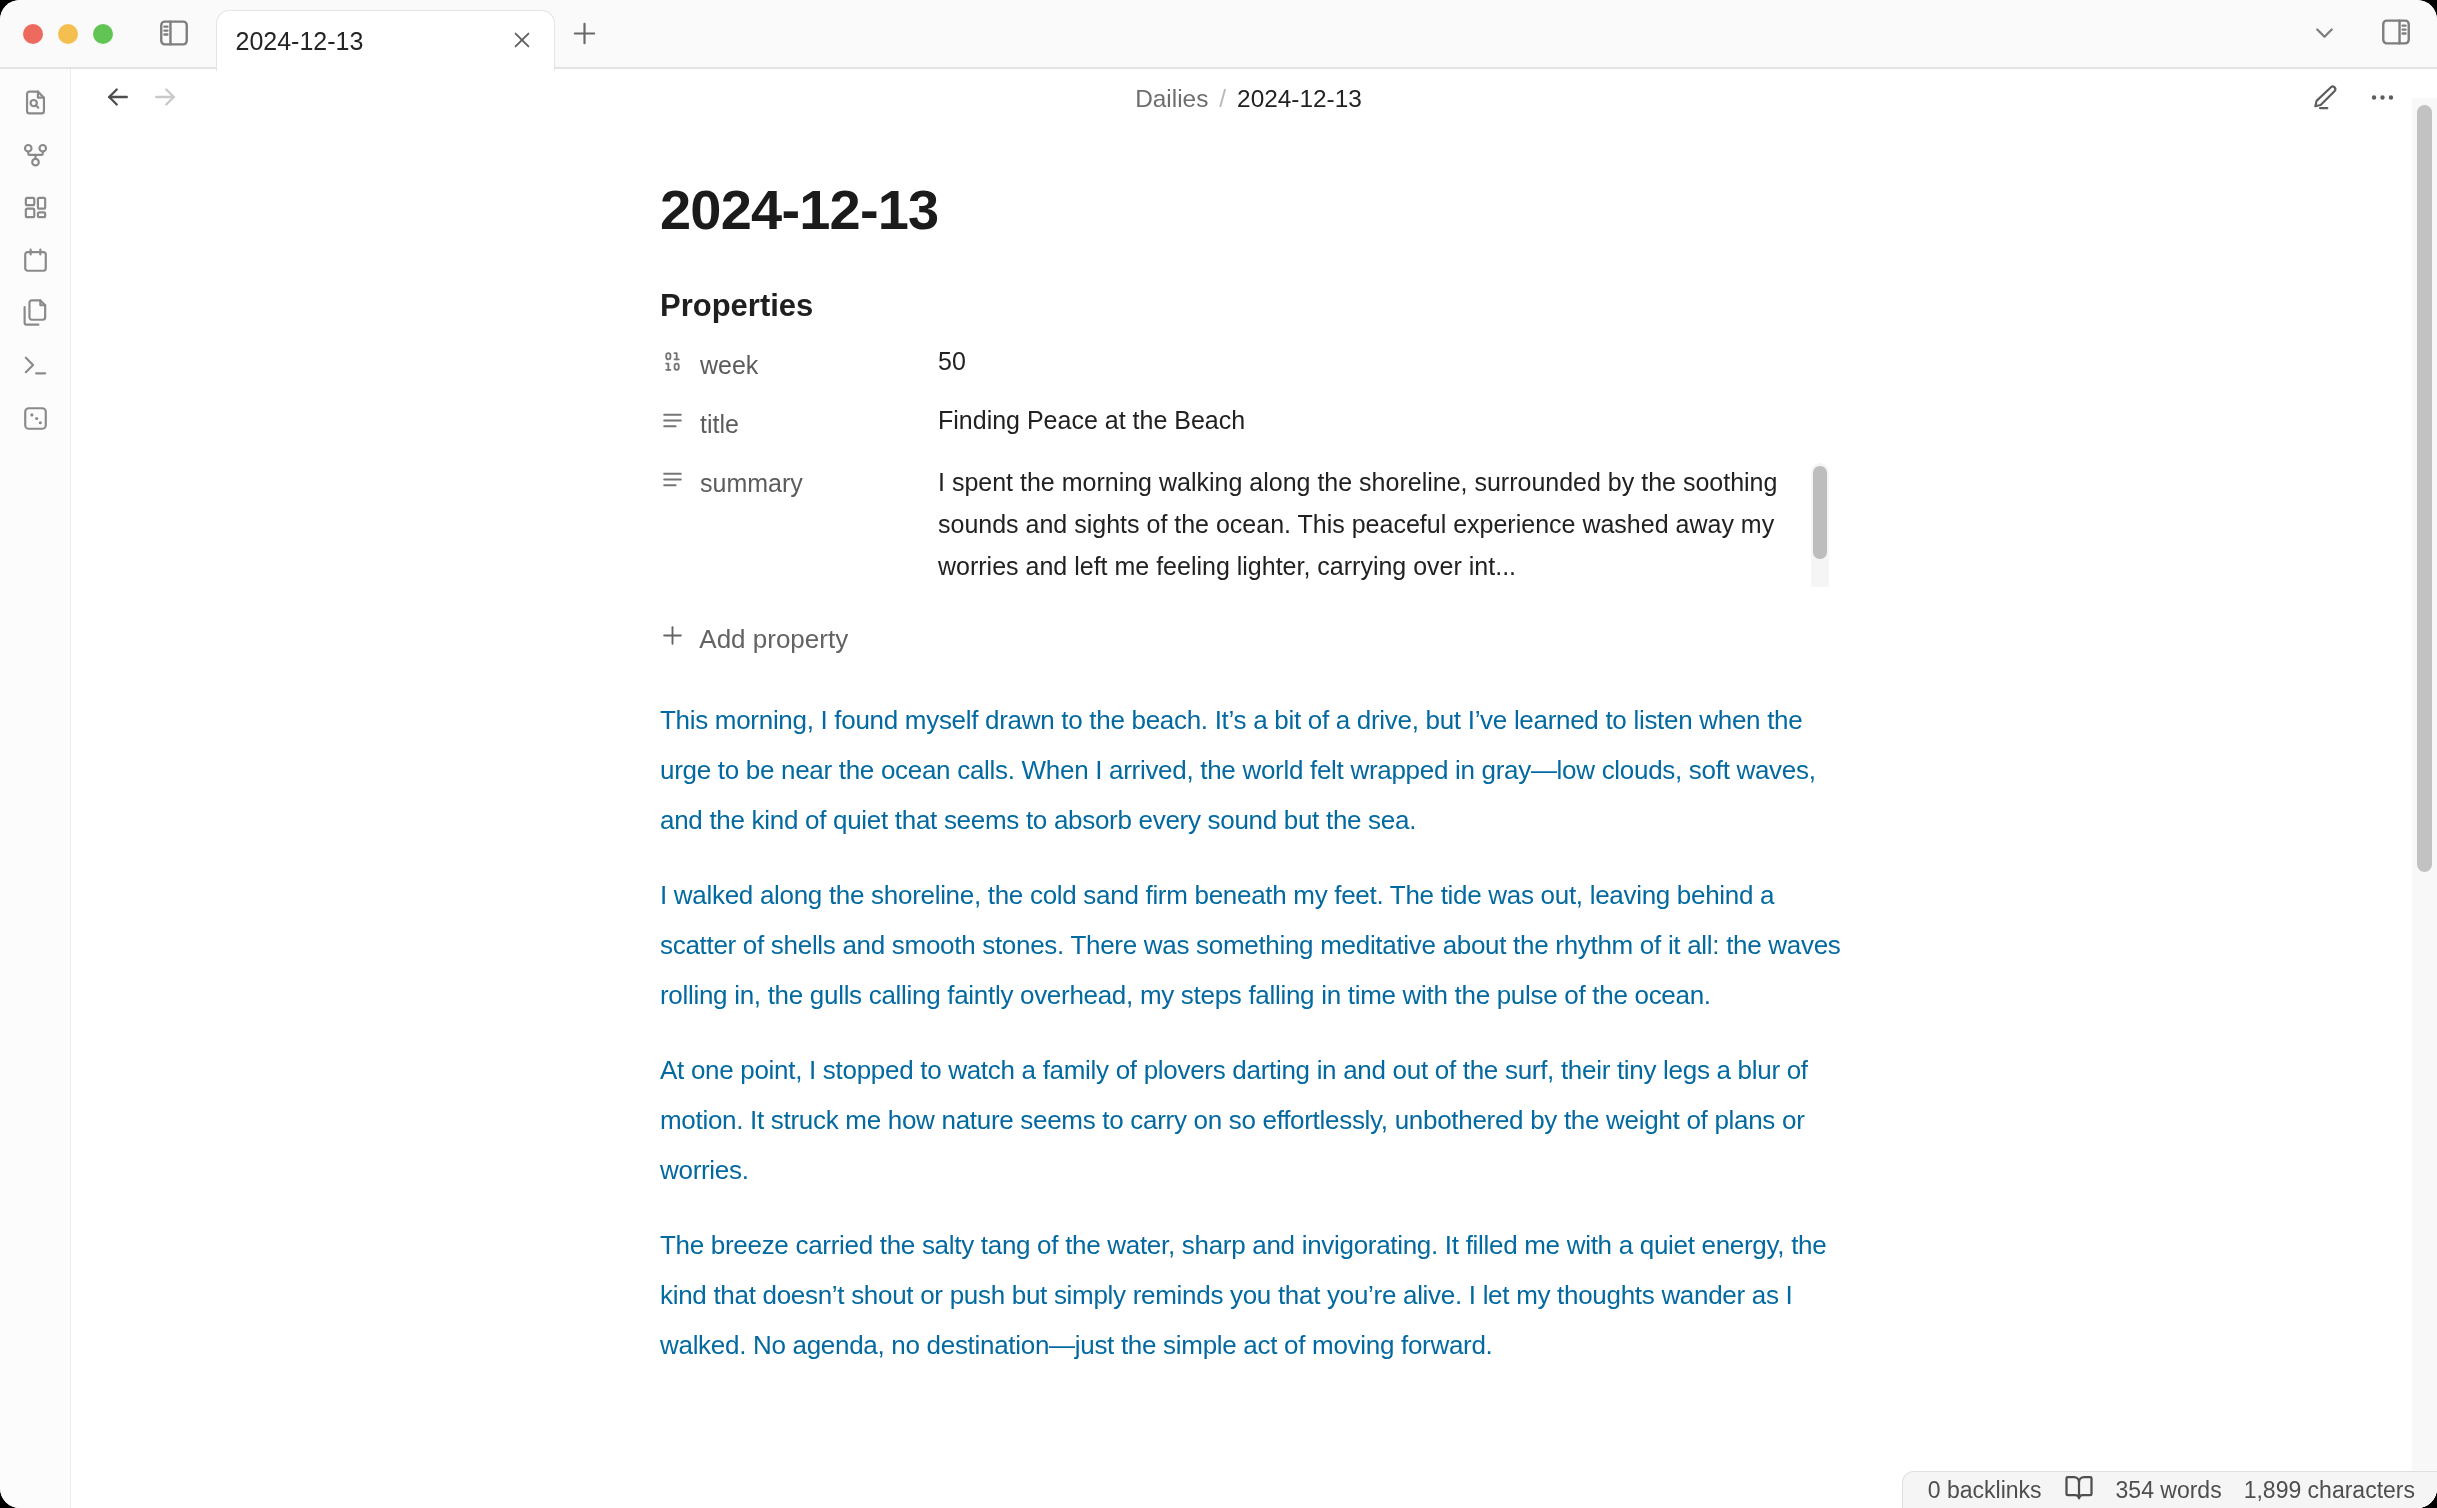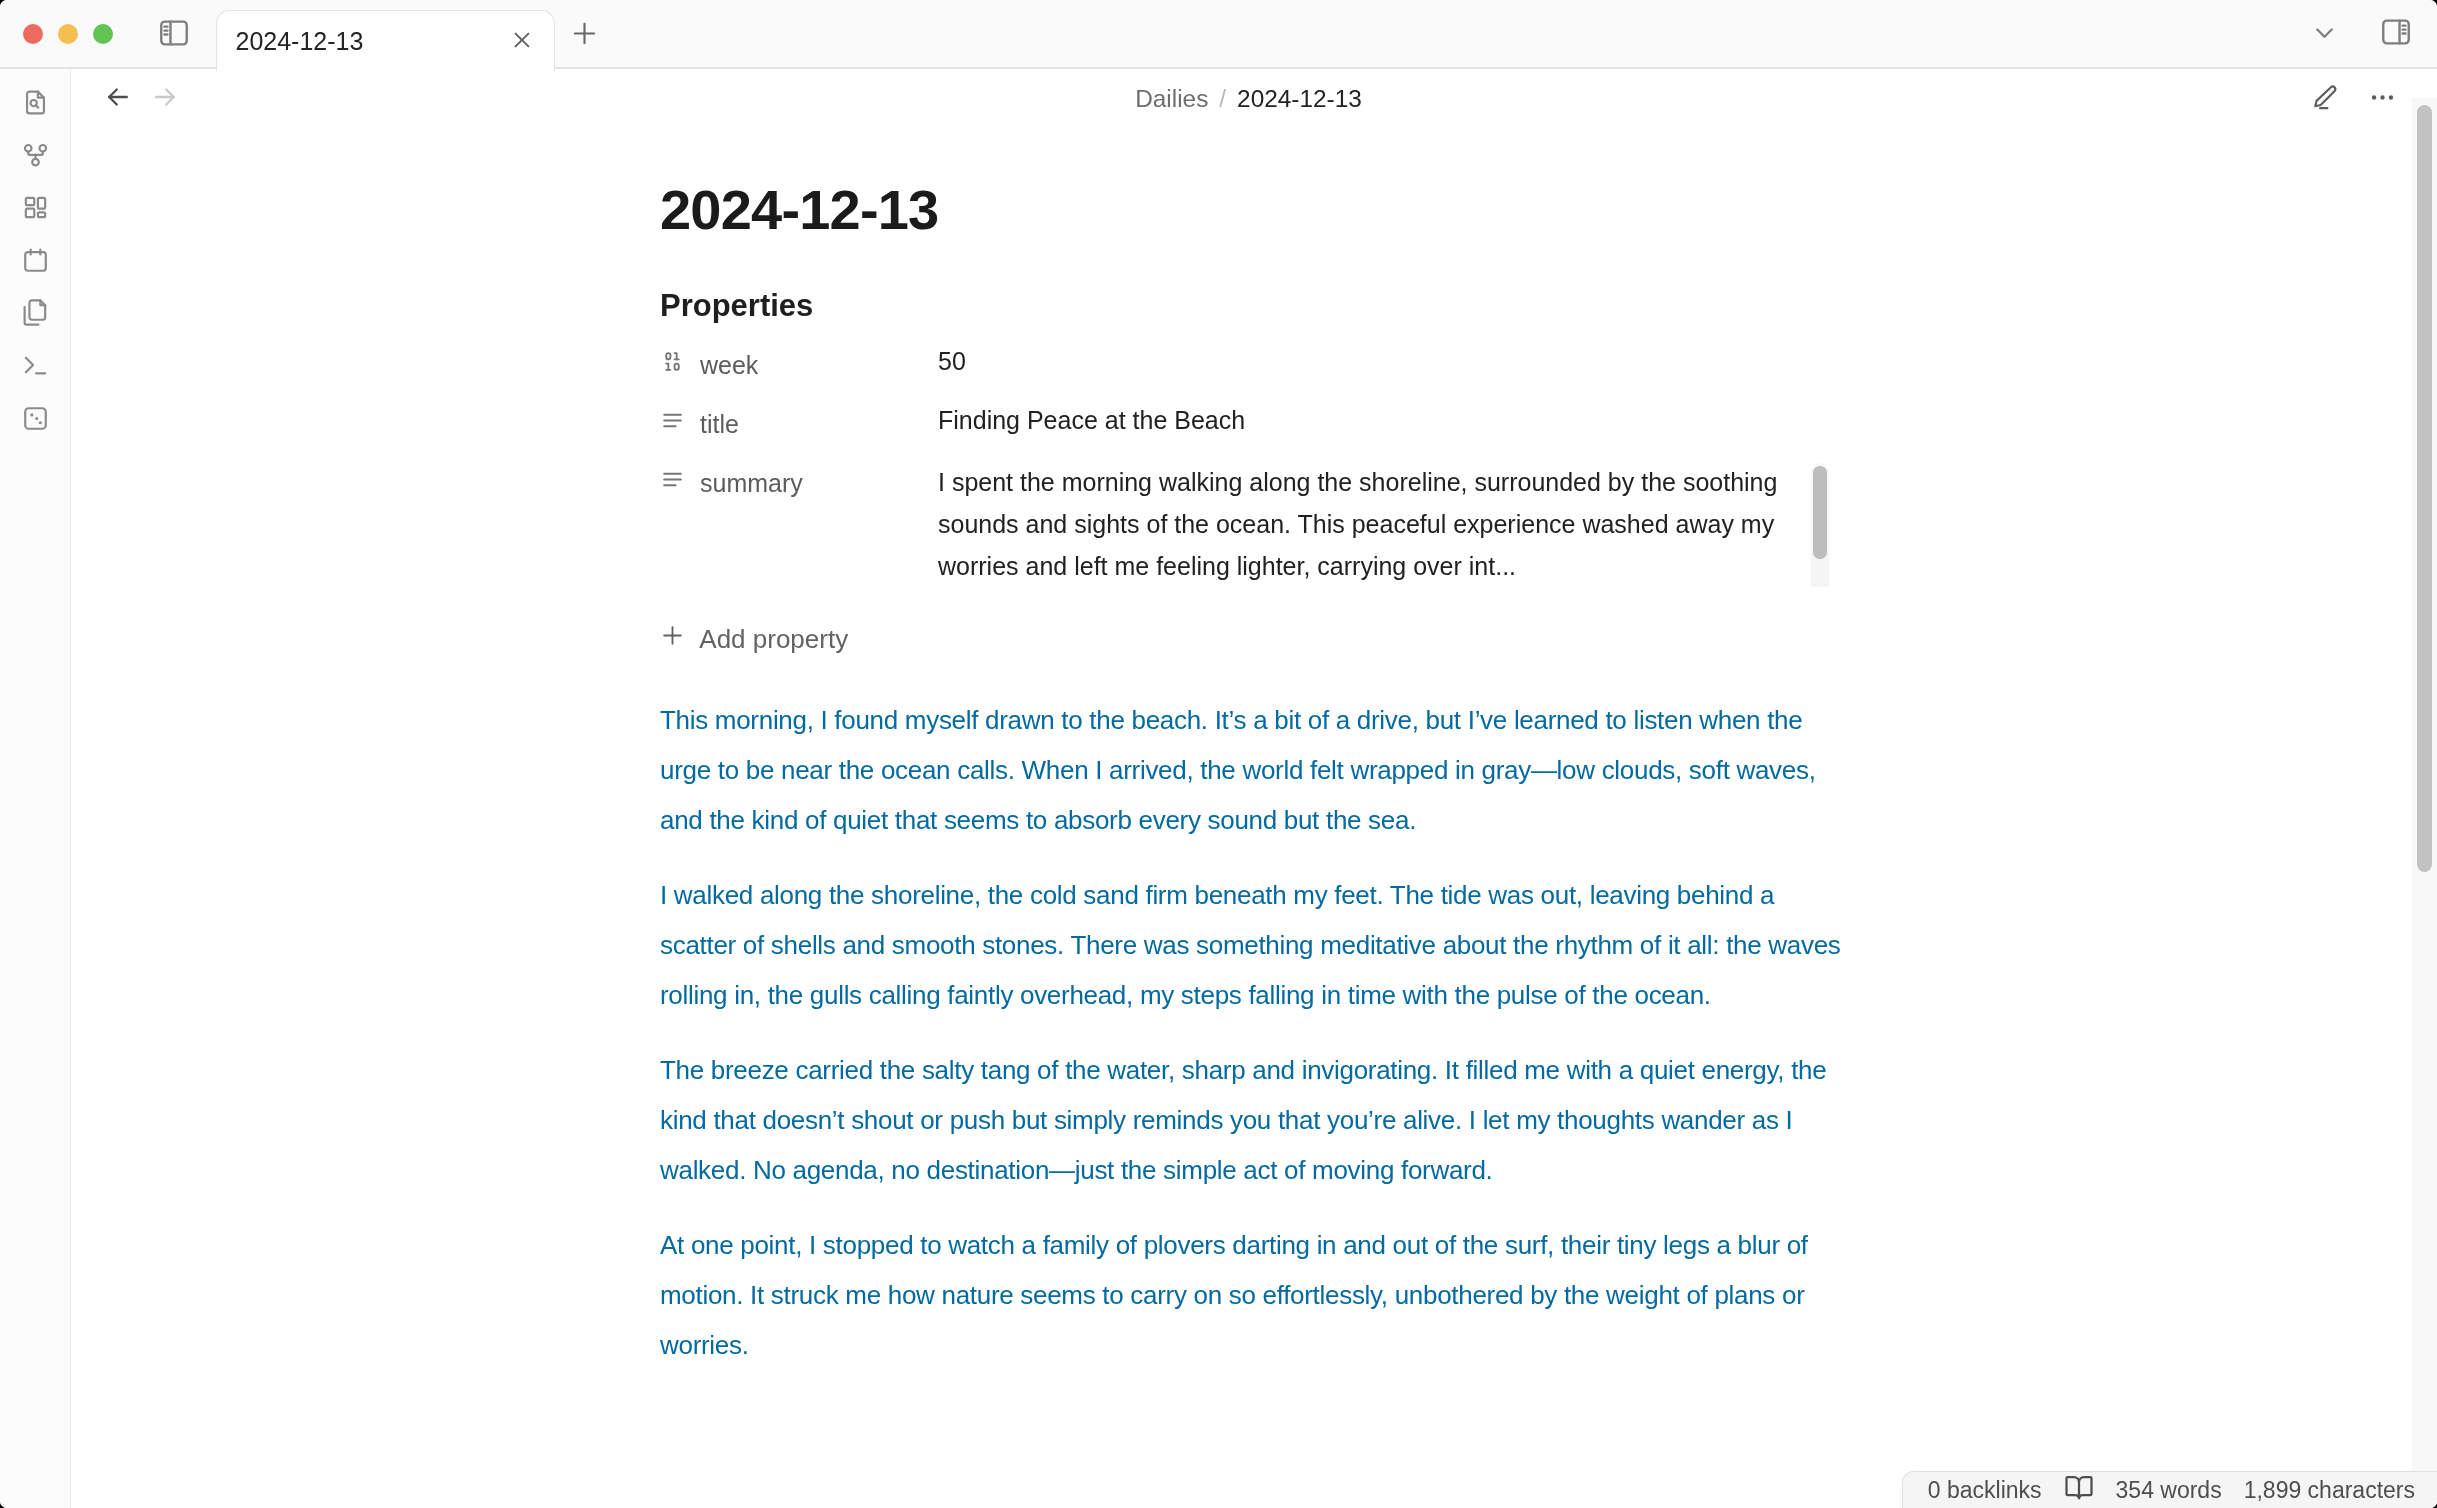--- a/index.html
+++ b/index.html
@@ -1,17 +1,17 @@
 <!DOCTYPE html>
 <html style="font-size:13.5px"><head>
 <meta charset="utf-8">
 <style>
   * { box-sizing: border-box; margin: 0; padding: 0; }
   html,body { width: 2438px; height: 1509px; background: #000; font-family: "Liberation Sans","DejaVu Sans",sans-serif; }
-  .window { position: absolute; inset: 0; background: #fff; border-radius: 7px; overflow: hidden; }
+  .window { position: absolute; inset: 0; background: #fff; border-radius: 20px; overflow: hidden; }
 
   
   .titlebar { position: absolute; top: 0; left: 0; right: 0; height: 67px; background: #fafafa; z-index: 1; }
   .titlebar::after { content:""; position: absolute; left: 0; right: 0; top: 67px; height: 1.7px; background: #e3e3e3; }
   .traffic { position: absolute; left: 23px; top: 0; height: 67px; display: flex; align-items: center; gap: 15px; }
   .light { width: 20px; height: 20px; border-radius: 50%; display: inline-block; }
   .light.red { background: #ec6a5e; } .light.yellow { background: #f4bf4f; } .light.green { background: #61c454; }
   .icon-btn { background: none; border: none; color: #7e7e7e; display: flex; align-items: center; justify-content: center; cursor: pointer; }
   .tb-left-toggle { position: absolute; left: 154px; top: 15px; width: 39px; height: 39px; }
   .tab { position: absolute; left: 216px; top: 10px; width: 339px; height: 61px; background: #fff; border: 1.7px solid #e4e4e4; border-bottom: none; border-radius: 13.5px 13.5px 0 0; display: flex; align-items: center; padding: 0 13.5px 0 18.5px; z-index: 3; }
@@ -298,22 +298,22 @@
                 <line x1="12" y1="4" x2="12" y2="20"></line>
                 <line x1="4" y1="12" x2="20" y2="12"></line>
               </svg>
           </span>
           <span>Add property</span>
         </button>
 
         <div class="body-text">
           <p>This morning, I found myself drawn to the beach. It’s a bit of a drive, but I’ve learned to listen when the urge to be near the ocean calls. When I arrived, the world felt wrapped in gray—low clouds, soft waves, and the kind of quiet that seems to absorb every sound but the sea.</p>
           <p>I walked along the shoreline, the cold sand firm beneath my feet. The tide was out, leaving behind a scatter of shells and smooth stones. There was something meditative about the rhythm of it all: the waves rolling in, the gulls calling faintly overhead, my steps falling in time with the pulse of the ocean.</p>
+          <p>At one point, I stopped to watch a family of plovers darting in and out of the surf, their tiny legs a blur of motion. It struck me how nature seems to carry on so effortlessly, unbothered by the weight of plans or worries.</p>
           <p>The breeze carried the salty tang of the water, sharp and invigorating. It filled me with a quiet energy, the kind that doesn’t shout or push but simply reminds you that you’re alive. I let my thoughts wander as I walked. No agenda, no destination—just the simple act of moving forward.</p>
-          <p>At one point, I stopped to watch a family of plovers darting in and out of the surf, their tiny legs a blur of motion. It struck me how nature seems to carry on so effortlessly, unbothered by the weight of plans or worries.</p>
         </div>
       </div>
     </div>
 
     <div class="scroll-track">
       <div class="scroll-thumb"></div>
     </div>
 
     <div class="status-bar">
       <span>0 backlinks</span>

